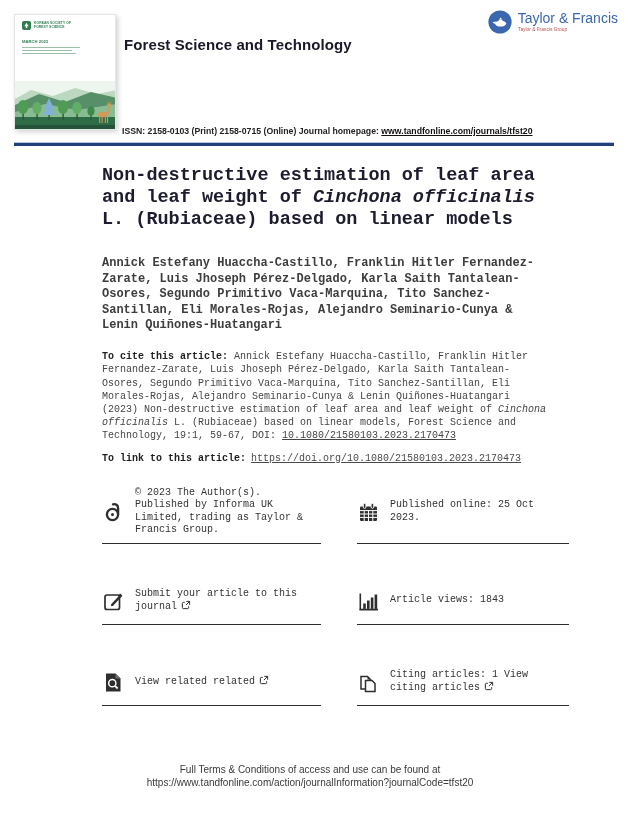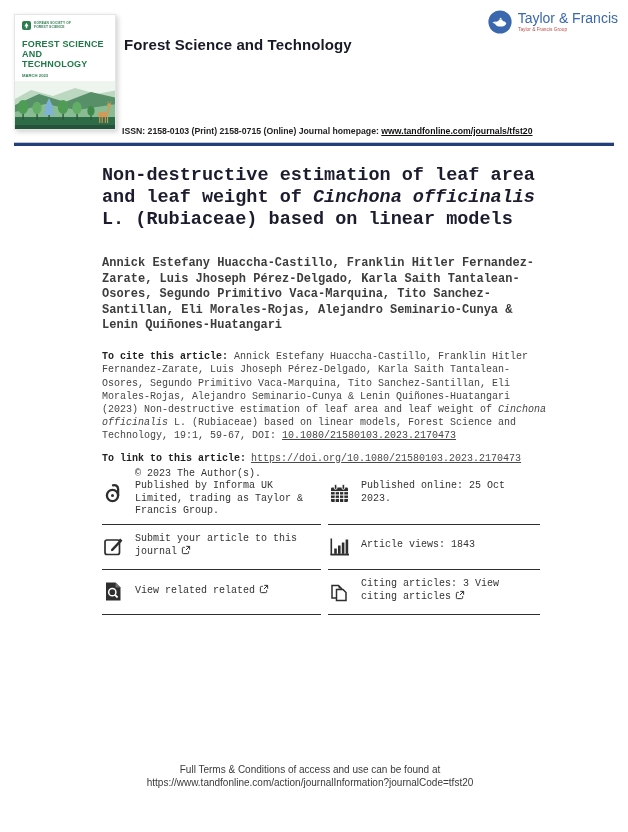--- a/index.html
+++ b/index.html
@@ -52,22 +52,22 @@
   .authors { margin-top:26px; font-size:12px; font-weight:bold; color:#3d3d3d; line-height:1.28; }
   .cite { margin-top:17px; font-size:10px; color:#454545; line-height:1.32; }
   .cite strong { color:#1f1f1f; }
   .cite em { font-style:italic; }
   .doi-link { color:#454545; text-decoration:underline; }
   .link-line { margin-top:10px; font-size:10px; color:#1f1f1f; }
   .link-line strong { font-weight:bold; }
   .url-link { color:#4a4a4a; text-decoration:underline; margin-left:5px; }
 
   
-  .meta-grid { display:grid; grid-template-columns:219px 212px;
-    column-gap:7px; }
+  .meta-grid { margin-top:19px; display:grid; grid-template-columns:219px 212px;
+    column-gap:7px;gap:36px; }
   .cell { display:flex; align-items:center; gap:11px; border-bottom:1px solid #2e2e2e;
     min-height:45px; padding:4px 2px 6px 0; font-size:10px; color:#333; line-height:1.25; }
   .cell.empty { border-bottom:none; }
   .micon { flex:0 0 auto; display:flex; flex-direction:column; align-items:center; }
   .micon svg { display:block; }
   .mcaption { font-size:6px; color:#444; transform:scale(.7); transform-origin:center top; margin-top:1px; }
   .ext { margin-left:4px; vertical-align:-1px; }
 
   
   .footer { position:absolute; left:0; right:8px; top:763px; text-align:center;
@@ -80,24 +80,20 @@
 
   <div class="cover">
     <div class="cover-top">
       <div class="society-row">
         <span class="society-logo">
           <svg width="7" height="7" viewBox="0 0 10 10">
               <path d="M5 1 L8 6 H6 V9 H4 V6 H2 Z" fill="#fff"></path>
             </svg>
         </span>
         <span class="society-name">KOREAN SOCIETY OF FOREST SCIENCE</span>
-      </div>
-      <div class="cover-title">
-        <div>FOREST SCIENCE</div>
-        <div>AND TECHNOLOGY</div>
       </div>
       <div class="cover-date">MARCH 2023</div>
       <div class="cover-info-lines">
         <div style="width:58px"></div>
         <div style="width:50px"></div>
         <div style="width:54px"></div>
       </div>
     </div>
     <svg class="cover-illustration" viewBox="0 0 102 48">
       <rect x="0" y="0" width="102" height="48" fill="#eef5ee"></rect>
@@ -245,21 +241,21 @@
 
 
       <div class="cell">
         <span class="micon">
           <svg width="22" height="22" viewBox="0 0 22 22">
             <path d="M4 5.5 H10.5 L13.5 8.5 V18 H4 Z" fill="#fff" stroke="#2e2e2e" stroke-width="1.5"></path>
             <path d="M10.5 5.5 L13.5 8.5 H10.5 Z" fill="#2e2e2e"></path>
             <path d="M8.5 9.5 H15 L18 12.5 V20.5 H8.5 Z" fill="#fff" stroke="#2e2e2e" stroke-width="1.5"></path>
           </svg>
         </span>
-        <span class="mtext"><span>Citing articles: 3 View citing articles</span><svg class="ext" width="10" height="10" viewBox="0 0 11 11">
+        <span class="mtext"><span>Citing articles: 1 View citing articles</span><svg class="ext" width="10" height="10" viewBox="0 0 11 11">
               <path d="M4.2 2.6 H2.6 C1.9 2.6 1.5 3 1.5 3.7 V8.4 C1.5 9.1 1.9 9.5 2.6 9.5 H7.3 C8 9.5 8.4 9.1 8.4 8.4 V6.8" fill="none" stroke="#2e2e2e" stroke-width="1.1"></path>
               <path d="M5.8 1.5 H9.5 V5.2 M9.3 1.7 L5.4 5.6" fill="none" stroke="#2e2e2e" stroke-width="1.1"></path>
             </svg></span>
       </div>
 
       <div class="cell empty"></div>
 
     </div>
   </div>
 

